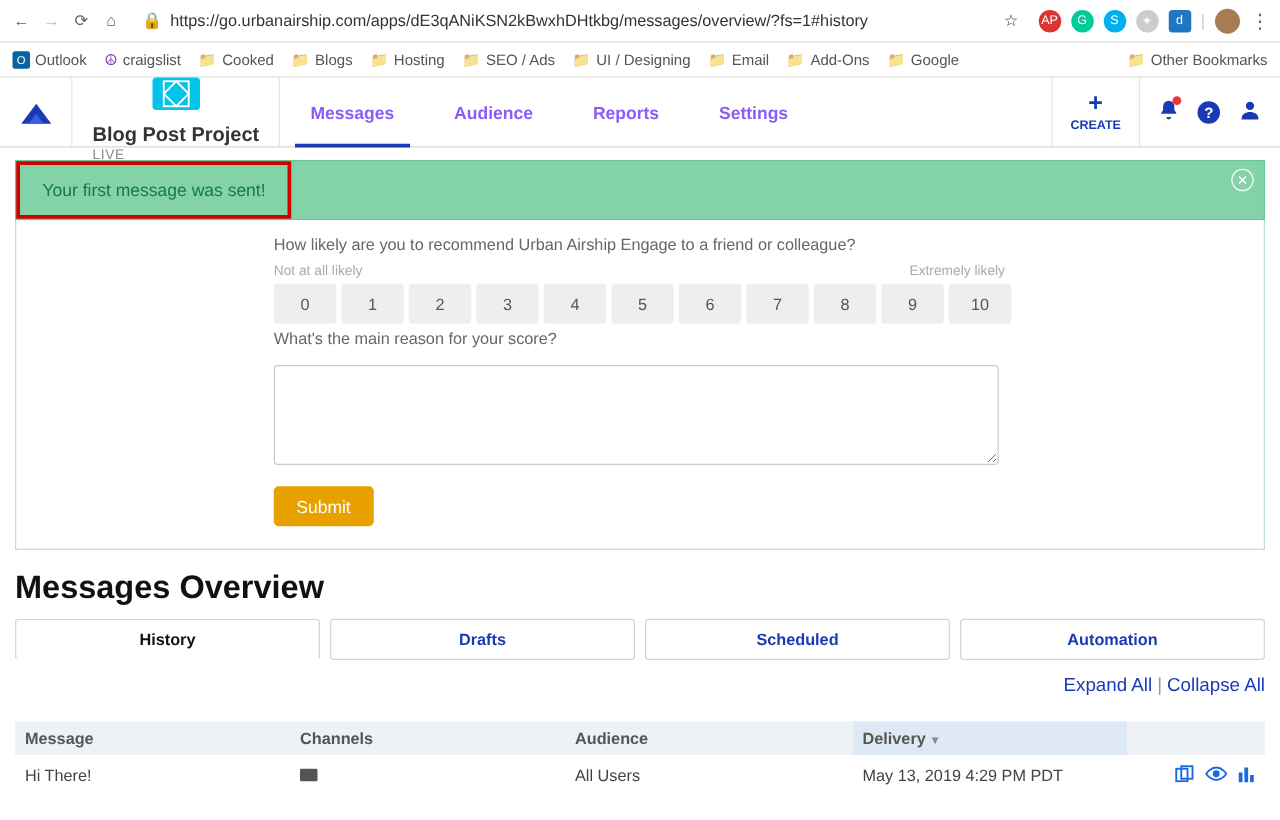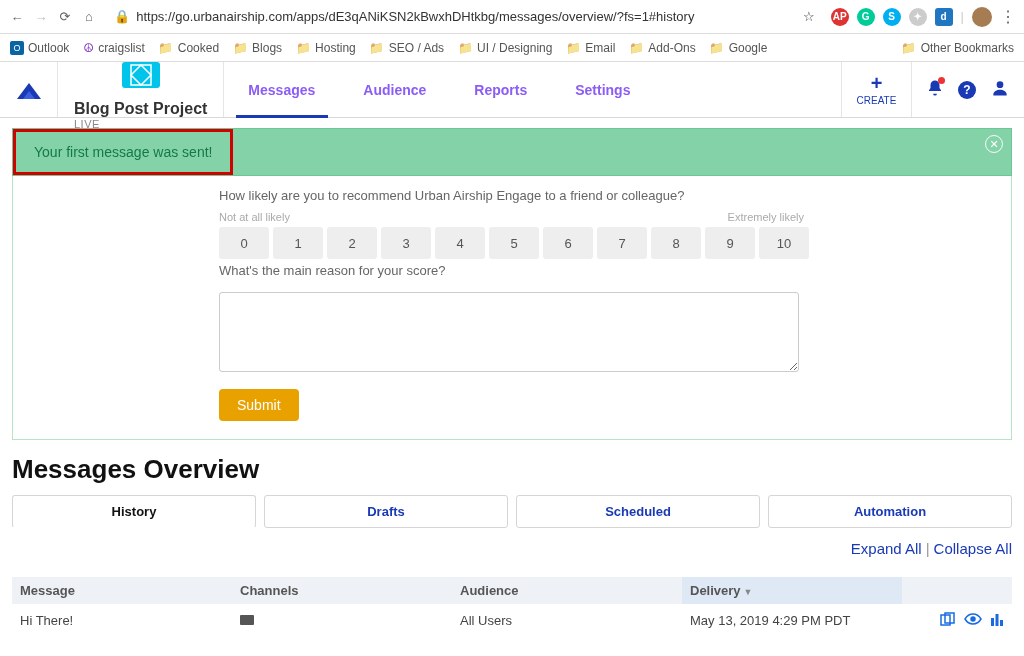--- a/index.html
+++ b/index.html
@@ -5,21 +5,21 @@
   * { box-sizing: border-box; margin: 0; padding: 0; }
   body { font-family: -apple-system, BlinkMacSystemFont, "Segoe UI", Arial, sans-serif; font-size: 13px; color: #333; background: #fff; width: 1024px; }
   
   .chrome-bar { display: flex; align-items: center; gap: 6px; padding: 4px 8px; border-bottom: 1px solid #ddd; background: #fff; height: 34px; }
   .chrome-btn { width: 18px; height: 18px; display: flex; align-items: center; justify-content: center; color: #5f6368; cursor: pointer; }
   .chrome-btn.dim { color: #bbb; }
   .url-bar { flex: 1; display: flex; align-items: center; gap: 6px; background: #f1f1f1; border-radius: 14px; padding: 4px 10px; height: 26px; background:#fff; border:none; }
   .lock { color:#5f6368; }
   .url-text { flex:1; color:#333; font-size:13px; white-space:nowrap; overflow:hidden; }
   .ext-icons { display:flex; gap:8px; align-items:center; }
-  .ext { width:18px; height:18px; border-radius:50%; display:flex; align-items:center; justify-content:center; font-size:10px; font-weight:bold; color:#fff; }
+  .ext { width:18px; height:18px; border-radius:50%; display:flex; align-items:center; justify-content:center; font-size:10px; font-weight:normal; color:#fff; }
   .ext.abp{background:#d33;} .ext.g{background:#0c9;} .ext.sk{background:#00aff0;} .ext.dim{background:#ccc;} .ext.d{background:#2076c1;border-radius:3px;}
   .avatar{width:20px;height:20px;border-radius:50%;background:#a67c52;}
   .chrome-menu{color:#5f6368;font-size:16px;}
   
   .bookmarks { display:flex; align-items:center; gap:14px; padding:4px 10px; border-bottom:1px solid #ddd; font-size:12px; color:#555; height:28px; }
   .bm { display:flex; align-items:center; gap:4px; cursor:pointer; }
   .folder-ico::before{content:"📁"; font-size:12px; filter:grayscale(0.3);}
   .bookmarks .spacer{flex:1;}
   
   .app-header{display:flex; align-items:stretch; border-bottom:1px solid #d9d9d9; height:56px;}
@@ -27,21 +27,21 @@
   .proj-cell{display:flex;align-items:center;gap:12px;padding:0 16px;border-right:1px solid #e5e5e5;flex-direction:column;}
   .proj-ico{width:38px;height:38px;background:#00c4ea;border-radius:3px;display:flex;align-items:center;justify-content:center;}
   .proj-ico svg{stroke:#fff;fill:none;}
   .proj-title{font-weight:600;color:#333;font-size:16px;}
   .proj-sub{font-size:11px;color:#888;letter-spacing:0.5px;}
   .main-nav{flex:1;display:flex;align-items:stretch;}
   .nav-item{flex:0 0 auto; padding:0 24px; display:flex;align-items:center;font-weight:600;color:#8b5cf6;cursor:pointer;position:relative;font-size:14px;}
   .nav-item.active::after{content:"";position:absolute;bottom:-1px;left:10%;width:80%;height:3px;background:#1a3ab5;}
   .create-cell{border-left:1px solid #e5e5e5;width:70px;display:flex;flex-direction:column;align-items:center;justify-content:center;color:#1a3ab5;cursor:pointer;gap:2px;}
   .create-plus{font-size:20px;font-weight:bold;line-height:1;}
-  .create-label{font-size:10px;font-weight:400;}
+  .create-label{font-size:10px;font-weight:700;}
   .right-icons{display:flex;align-items:center;gap:14px;padding:0 14px;border-left:1px solid #e5e5e5;}
   .bell{color:#1a3ab5;position:relative;}
   .bell .dot{width:7px;height:7px;background:#e33;border-radius:50%;position:absolute;top:-2px;right:-1px;}
   .help-ico{width:18px;height:18px;border-radius:50%;background:#1a3ab5;color:#fff;display:flex;align-items:center;justify-content:center;font-size:12px;font-weight:bold;}
   .user-ico{color:#1a3ab5;}
   
   .content{padding:10px 12px 20px;}
   .alert-box{background:#84d3a8;border:1px solid #6bc796;padding:0;position:relative;margin-bottom:0;}
   .alert-highlight{border:3px solid #d30000;display:inline-block;padding:12px 18px;color:#137a46;font-size:14px;}
   .alert-close{position:absolute;right:8px;top:6px;width:18px;height:18px;border:1px solid rgba(255,255,255,0.9);border-radius:50%;display:flex;align-items:center;justify-content:center;color:#fff;font-size:11px;cursor:pointer;}

